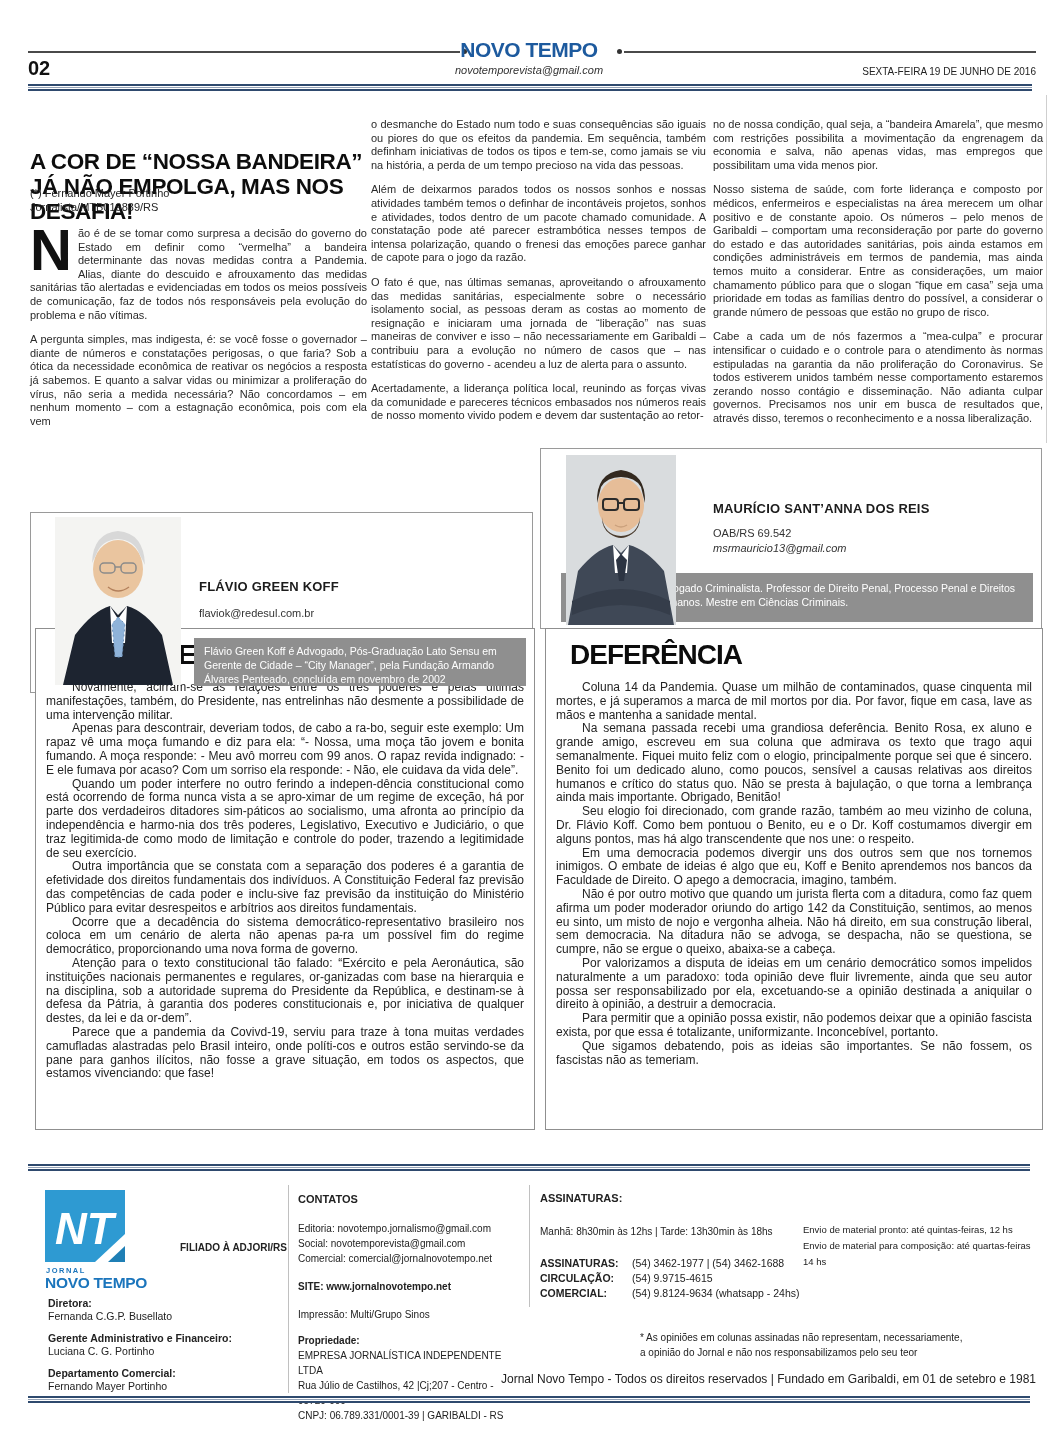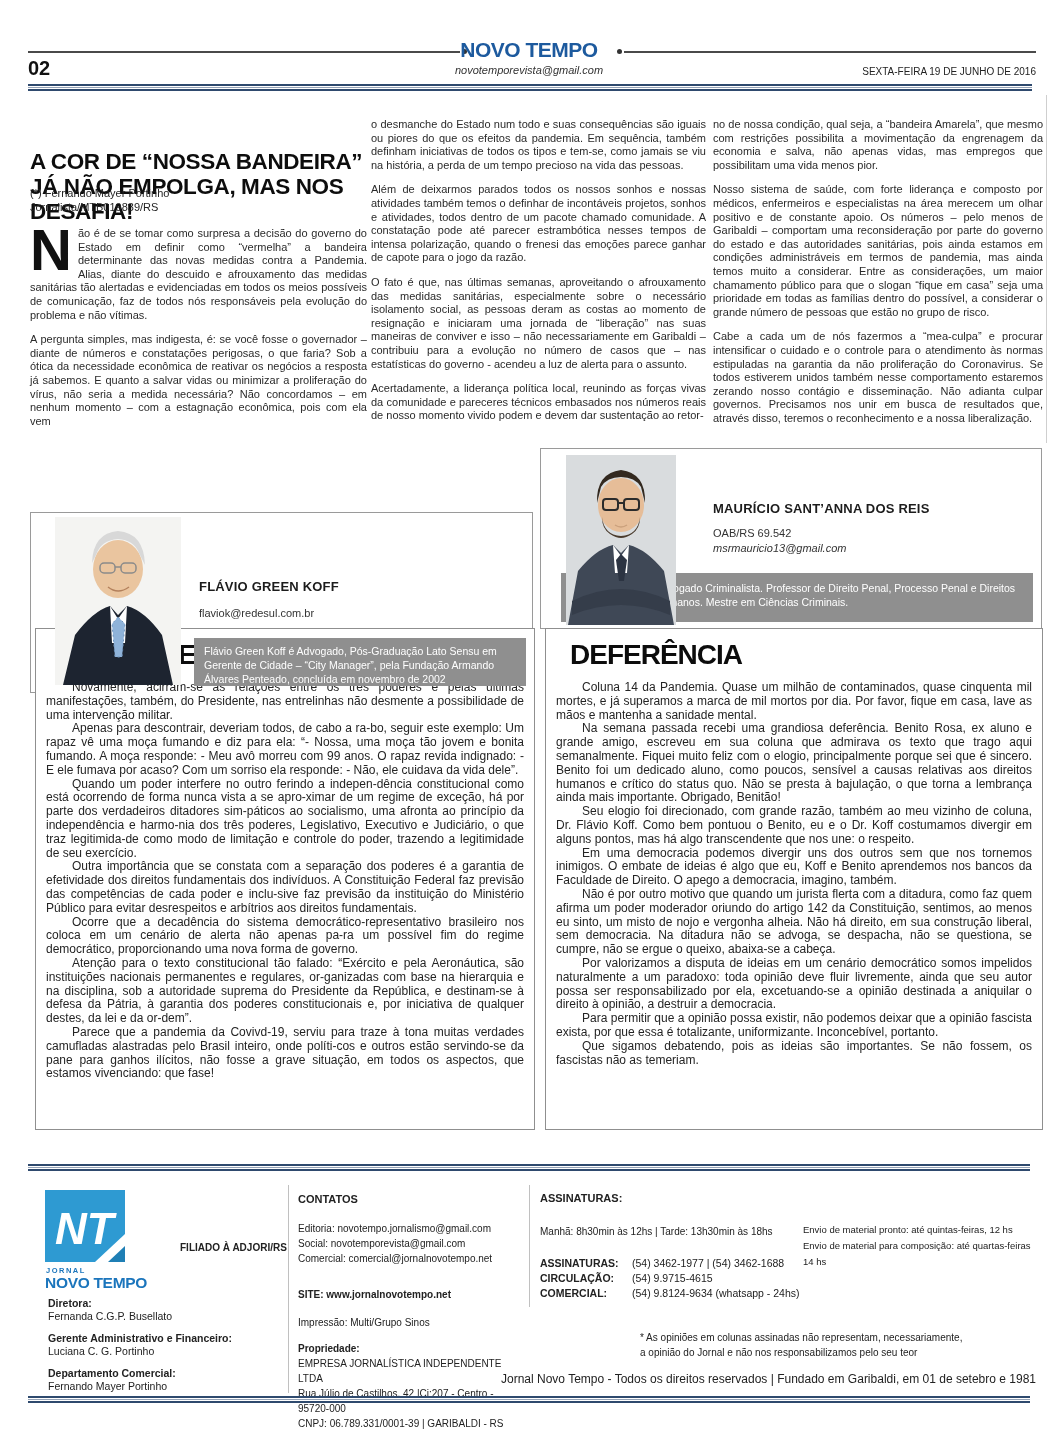--- a/index.html
+++ b/index.html
@@ -197,21 +197,21 @@
     </div>
   </div>
 
   <div class="abs f-sep" style="left:288px;top:1185px;height:208px;"></div>
 
   <div class="abs f-col" style="left:298px;top:1192px;width:228px;">
     <div class="f-title">CONTATOS</div>
     <div style="margin-top:14px;">Editoria: novotempo.jornalismo@gmail.com</div>
     <div>Social: novotemporevista@gmail.com</div>
     <div>Comercial: comercial@jornalnovotempo.net</div>
-    <div class="f-bold" style="margin-top:21px;">SITE: www.jornalnovotempo.net</div>
+    <div class="f-bold" style="margin-top:13px;">SITE: www.jornalnovotempo.net</div>
     <div style="margin-top:13px;">Impressão: Multi/Grupo Sinos</div>
     <div class="f-bold" style="margin-top:11px;">Propriedade:</div>
     <div>EMPRESA JORNALÍSTICA INDEPENDENTE LTDA</div>
     <div>Rua Júlio de Castilhos, 42 |Cj;207 - Centro - 95720-000</div>
     <div>CNPJ: 06.789.331/0001-39 | GARIBALDI - RS</div>
   </div>
 
   <div class="abs f-sep" style="left:529px;top:1185px;height:122px;"></div>
 
   <div class="abs" style="left:540px;top:1192px;width:262px;">

